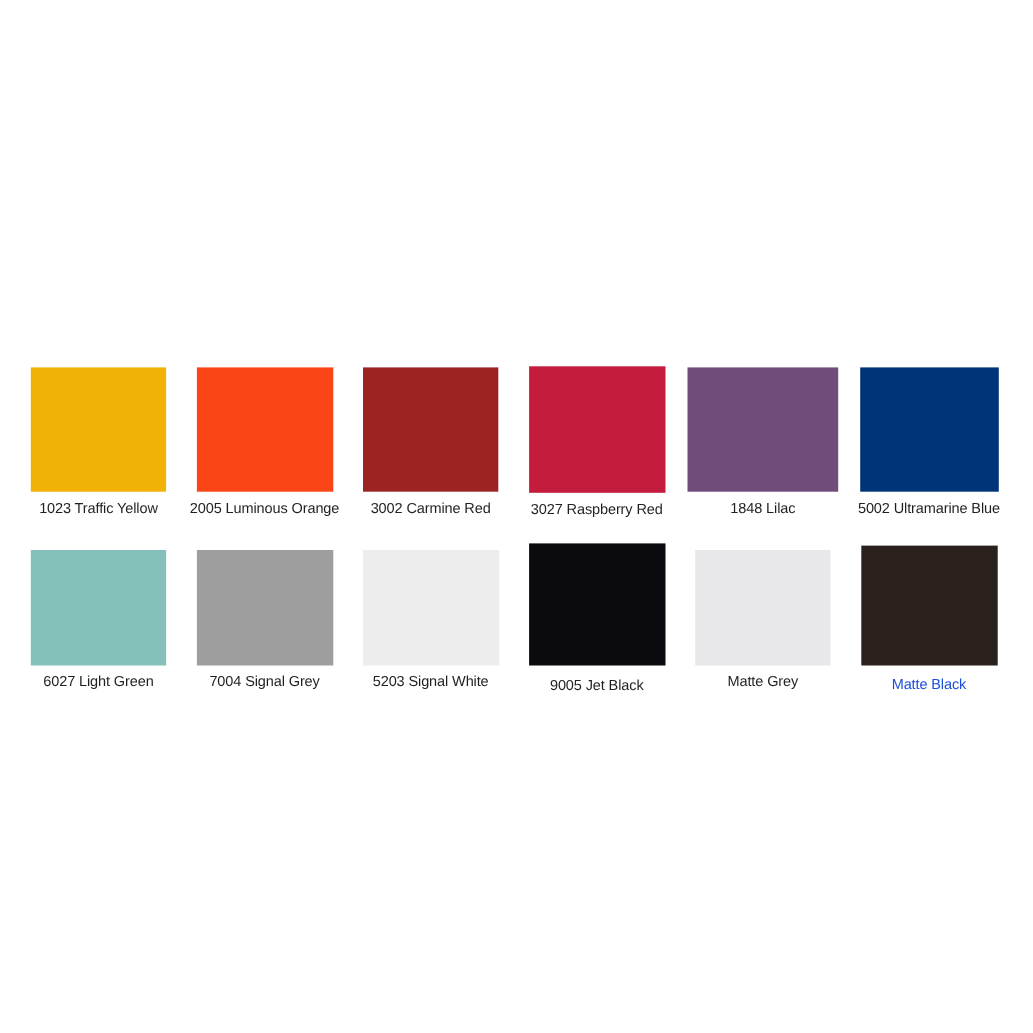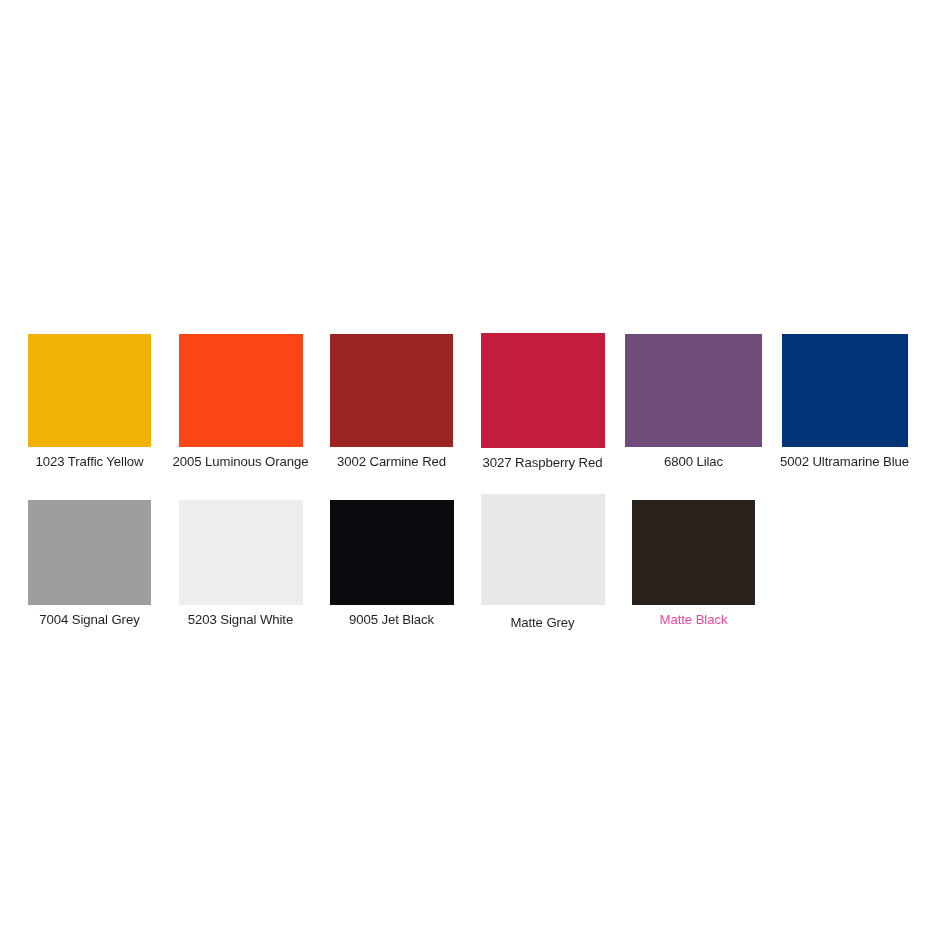--- a/index.html
+++ b/index.html
@@ -101,45 +101,49 @@
       <div class="swatch-cell">
         <div class="swatch-chip" style="background-color: rgb(155, 36, 35);"></div>
         <div class="swatch-label" style="color: rgb(35, 31, 32);">3002 Carmine Red</div>
       </div>
       <div class="swatch-cell">
         <div class="swatch-chip" style="background-color: rgb(196, 28, 61);"></div>
         <div class="swatch-label" style="color: rgb(35, 31, 32);">3027 Raspberry Red</div>
       </div>
       <div class="swatch-cell">
         <div class="swatch-chip" style="background-color: rgb(111, 76, 121);"></div>
-        <div class="swatch-label" style="color: rgb(35, 31, 32);">6800 Lilac</div>
+        <div class="swatch-label" style="color: rgb(35, 31, 32);">1848 Lilac</div>
       </div>
       <div class="swatch-cell">
         <div class="swatch-chip" style="background-color: rgb(0, 52, 120);"></div>
         <div class="swatch-label" style="color: rgb(35, 31, 32);">5002 Ultramarine Blue</div>
       </div>
     </div>
 
     <div class="swatch-row row-2">
+      <div class="swatch-cell">
+        <div class="swatch-chip" style="background-color: rgb(132, 193, 186);"></div>
+        <div class="swatch-label" style="color: rgb(35, 31, 32);">6027 Light Green</div>
+      </div>
       <div class="swatch-cell">
         <div class="swatch-chip" style="background-color: rgb(158, 158, 158);"></div>
         <div class="swatch-label" style="color: rgb(35, 31, 32);">7004 Signal Grey</div>
       </div>
       <div class="swatch-cell">
         <div class="swatch-chip" style="background-color: rgb(237, 237, 237);"></div>
         <div class="swatch-label" style="color: rgb(35, 31, 32);">5203 Signal White</div>
       </div>
       <div class="swatch-cell">
         <div class="swatch-chip" style="background-color: rgb(11, 10, 14);"></div>
         <div class="swatch-label" style="color: rgb(35, 31, 32);">9005 Jet Black</div>
       </div>
       <div class="swatch-cell">
         <div class="swatch-chip" style="background-color: rgb(232, 231, 233);"></div>
         <div class="swatch-label" style="color: rgb(35, 31, 32);">Matte Grey</div>
       </div>
       <div class="swatch-cell">
         <div class="swatch-chip" style="background-color: rgb(42, 33, 28);"></div>
-        <div class="swatch-label" style="color: #ec4899;">Matte Black</div>
+        <div class="swatch-label" style="color: #1d4ed8;">Matte Black</div>
       </div>
     </div>
 
   </div>
 </div>
 
 </body></html>

